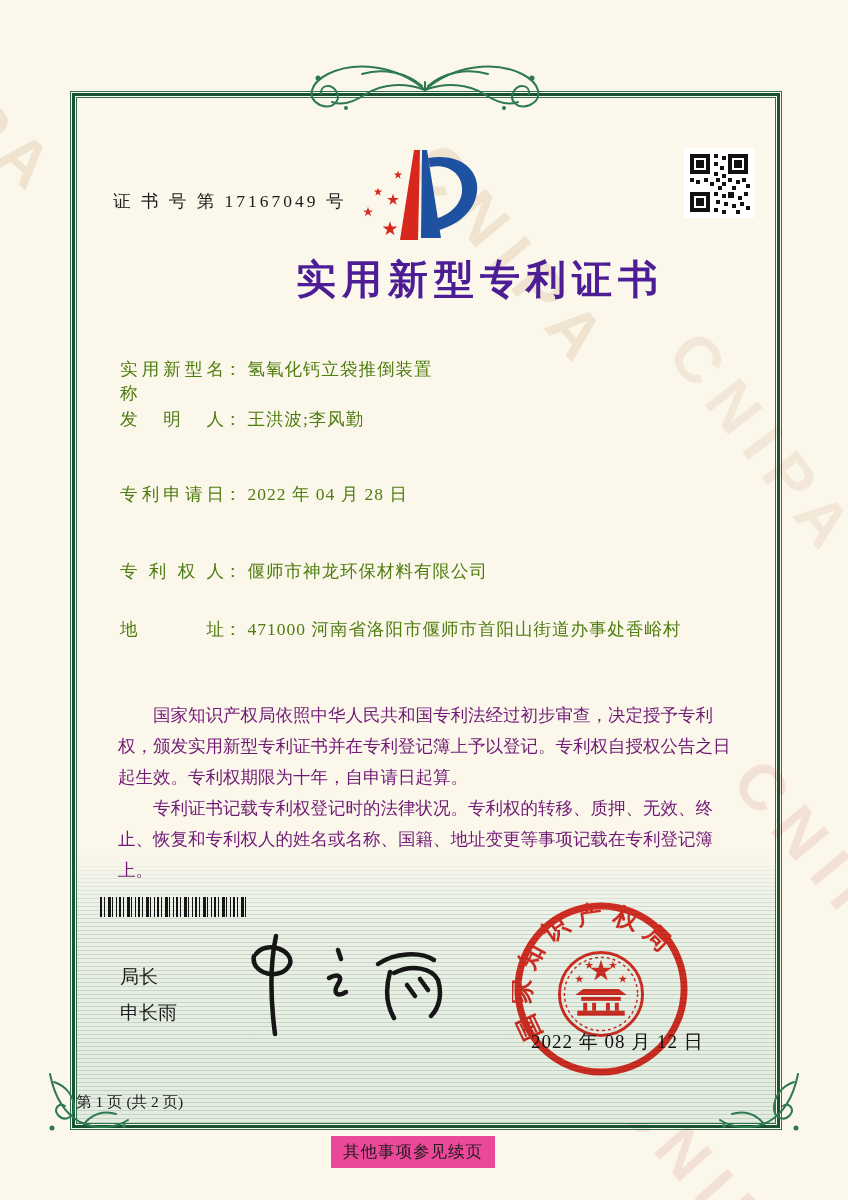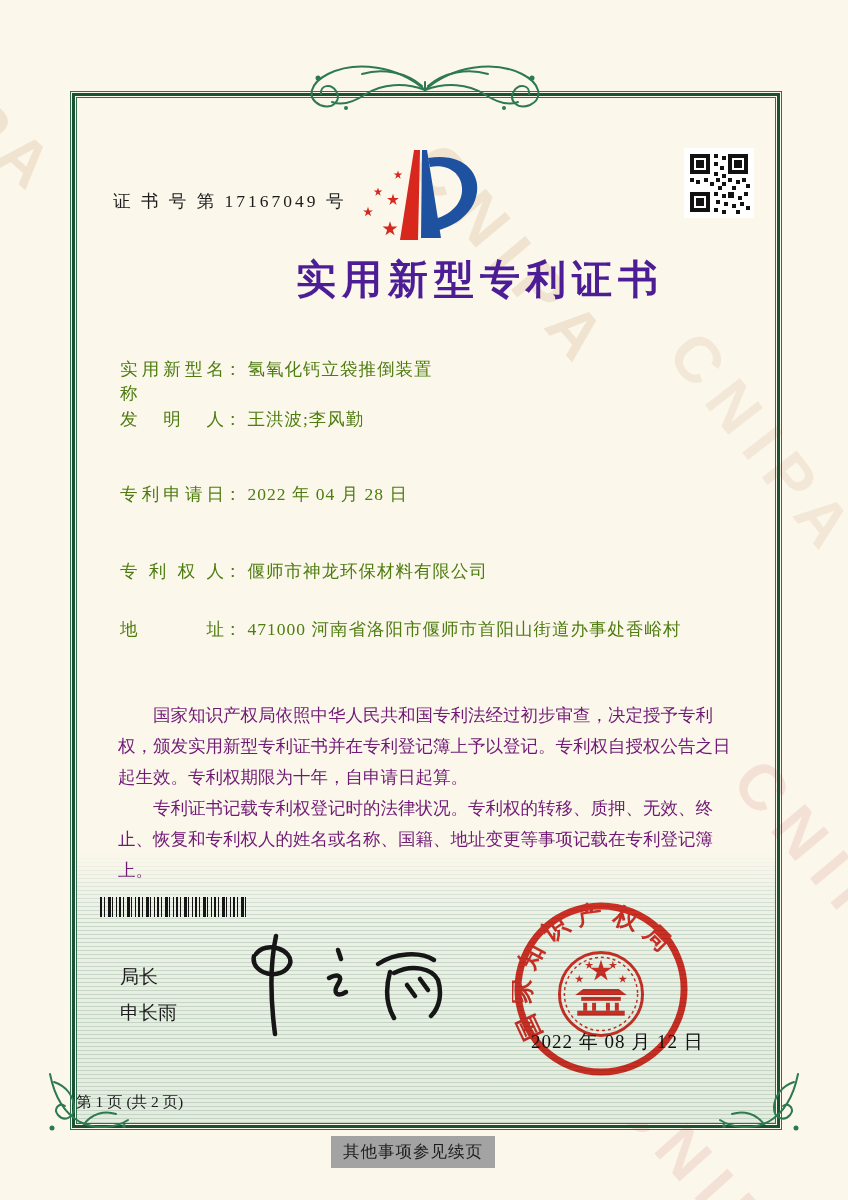--- a/index.html
+++ b/index.html
@@ -66,21 +66,21 @@
   
   .barcode{position:absolute; z-index:3; left:100px; top:897px; width:148px; height:20px;
     background:
       repeating-linear-gradient(90deg,#151515 0 2px,transparent 2px 4px,#151515 4px 5px,transparent 5px 8px,#151515 8px 11px,transparent 11px 12px,#151515 12px 13px,transparent 13px 16px,#151515 16px 17px,transparent 17px 19px);}
   .sig-title{position:absolute; z-index:3; left:120px; top:964px; font-size:19px;}
   .sig-name{position:absolute; z-index:3; left:120px; top:1000px; font-size:19px;}
   .signature{position:absolute; z-index:3; left:242px; top:930px;}
   .seal{position:absolute; z-index:4; left:512px; top:900px; mix-blend-mode:multiply; opacity:0.95;}
   .seal-date{position:absolute; z-index:5; left:531px; top:1029px; font-size:19px; letter-spacing:1px; color:#111;}
   .page-info{position:absolute; z-index:3; left:76px; top:1092px; width:700px; font-size:15.5px;}
-  .cont-note{position:absolute; z-index:3; left:331px; top:1136px; background:#a3a3a3;
+  .cont-note{position:absolute; z-index:3; left:331px; top:1136px; background:#ec4899;
              padding:5px 12px; font-size:16.5px; letter-spacing:1px;}
 </style>
 </head>
 <body>
 
 <div class="page">
 
   <div class="wm wm1">CNIPA</div>
   <div class="wm wm2">CNIPA</div>
   <div class="wm wm3">CNIPA</div>

